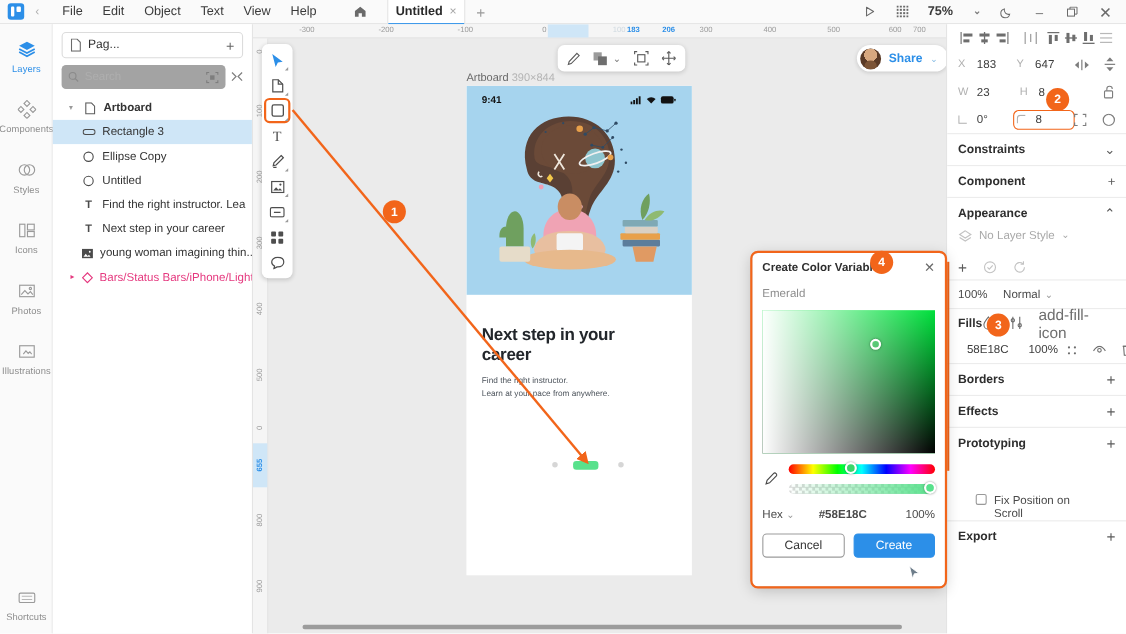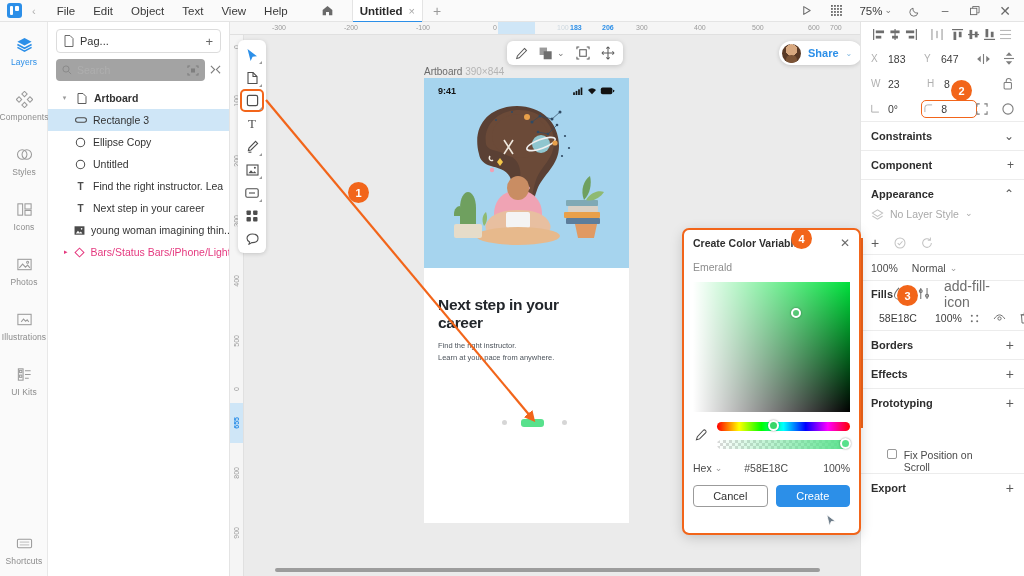--- a/index.html
+++ b/index.html
@@ -38,21 +38,21 @@
     display: flex; align-items: center; gap: 6px; padding: 0 7px; height: 22px;
     font-size: 11.5px; font-weight: bold; color: #2b2b2b;
     border-left: 1px solid #e4e4e4; border-right: 1px solid #e4e4e4;
     background: #fff; position: relative;
   }
   .tab .close { color: #a8a8a8; font-size: 11px; font-weight: normal; }
   .tab::after { content:""; position:absolute; left:0; right:0; bottom:-1px; height:2px; background:#2c8fe8; }
   .newtab { margin-left: 10px; color: #9a9a9a; font-size: 14px; }
   .menubar-right { margin-left: auto; display: flex; align-items: center; gap: 0; padding-right: 4px; }
   .mb-btn { width: 30px; height: 22px; display: flex; align-items:center; justify-content:center; color:#6a6a6a; font-size: 12px; }
-  .zoomsel { display:flex; gap:2px; font-size:11.5px; color:#3a3a3a; padding: 0 8px; }
+  .zoomsel { display:flex; gap:18px; font-size:11.5px; color:#3a3a3a; padding: 0 8px; font-weight: bold; }
 
   
   .rail {
     position:absolute; left:0; top:22px; width:48px; height:554px;
     background:#fafafa; border-right:1px solid #e8e8e8;
   }
   .rail-item { width:48px; padding-top:12px; display:flex; flex-direction:column; align-items:center; gap:3px; }
   .rail-item .ri-ico { height:20px; display:flex; align-items:center; justify-content:center; color:#8c8c8c; }
   .rail-item .ri-lbl { font-size:8.5px; color:#8c8c8c; letter-spacing:0.1px; }
   .rail-item.active .ri-ico { color:#2c8fe8; }
@@ -217,21 +217,21 @@
   .cp-bars { flex:1; display:flex; flex-direction:column; gap:9px; }
   .hue-bar { height:9px; border-radius:5px; position:relative;
     background: linear-gradient(to right,#ff0000,#ffff00,#00ff00,#00ffff,#0000ff,#ff00ff,#ff0000); }
   .alpha-bar { height:9px; border-radius:5px; position:relative;
     background-image: linear-gradient(to right, rgba(88,225,140,0), rgba(88,225,140,1)),
       repeating-conic-gradient(#ffffff 0% 25%, #d9d9d9 0% 50%);
     background-size: 100% 100%, 6px 6px; }
   .bar-knob { position:absolute; top:-2px; width:11px; height:11px; border-radius:50%; border:2px solid #fff; box-shadow:0 0 2px rgba(0,0,0,0.45); }
   .cp-hexrow { margin:13px 9px 0 9px; display:flex; align-items:center; font-size:10.5px; color:#4a4a4a; }
   .cp-hexrow .hx-mode { display:flex; align-items:center; gap:3px; }
-  .cp-hexrow .hx-val { margin-left:22px; }
+  .cp-hexrow .hx-val { margin-left:22px;font-weight:bold; }
   .cp-hexrow .hx-op { margin-left:auto; }
   .cp-btns { margin:11px 9px 0 9px; display:flex; gap:8px; }
   .btn { flex:1; height:22px; border-radius:4px; display:flex; align-items:center; justify-content:center; font-size:11px; }
   .btn-cancel { border:1px solid #9b9b9b; color:#333; background:#fff; }
   .btn-create { background:#2c8fe8; color:#fff; border:1px solid #2c8fe8; }
   .cursor-arrow { position:absolute; left:826px; top:514px; color:#6e7d8a; font-size:13px; }
 
   
   .hscroll { position:absolute; left:275px; top:568px; width:545px; height:4px; background:#9c9c9c; border-radius:2px; }
   svg { display:block; }
@@ -377,33 +377,20 @@
       <span class="ri-ico">
         <svg width="17" height="17" viewBox="0 0 18 18">
             <g fill="none" stroke="#9a9a9a" stroke-width="1.1">
               <rect x="2" y="3.5" width="14" height="11"></rect>
               <path d="M5.5 11.5 8 8.5l2.2 2.4 1.6-1.6 1.7 2.2"></path>
             </g>
           </svg>
       </span>
       <span class="ri-lbl">Illustrations</span>
     </div>
-    <div class="rail-item" style="padding-top:22px">
-      <span class="ri-ico">
-        <svg width="17" height="17" viewBox="0 0 18 18">
-            <g fill="none" stroke="#9a9a9a" stroke-width="1.1">
-              <rect x="2.5" y="3" width="5" height="12"></rect>
-              <path d="M9.5 5h6M9.5 9h6M9.5 13h4"></path>
-              <rect x="3.8" y="4.6" width="2.4" height="2.4"></rect>
-              <rect x="3.8" y="9.6" width="2.4" height="2.4"></rect>
-            </g>
-          </svg>
-      </span>
-      <span class="ri-lbl">UI Kits</span>
-    </div>
     <div class="rail-bottom">
       <div class="rail-item" style="padding-top:0">
         <span class="ri-ico">
           <svg width="17" height="13" viewBox="0 0 18 13">
               <rect x="1.5" y="2" width="15" height="9" rx="1.3" fill="none" stroke="#9a9a9a" stroke-width="1.1"></rect>
               <path d="M4 5h10M4 8h10" stroke="#b7b7b7" stroke-width="1"></path>
             </svg>
         </span>
         <span class="ri-lbl">Shortcuts</span>
       </div>

